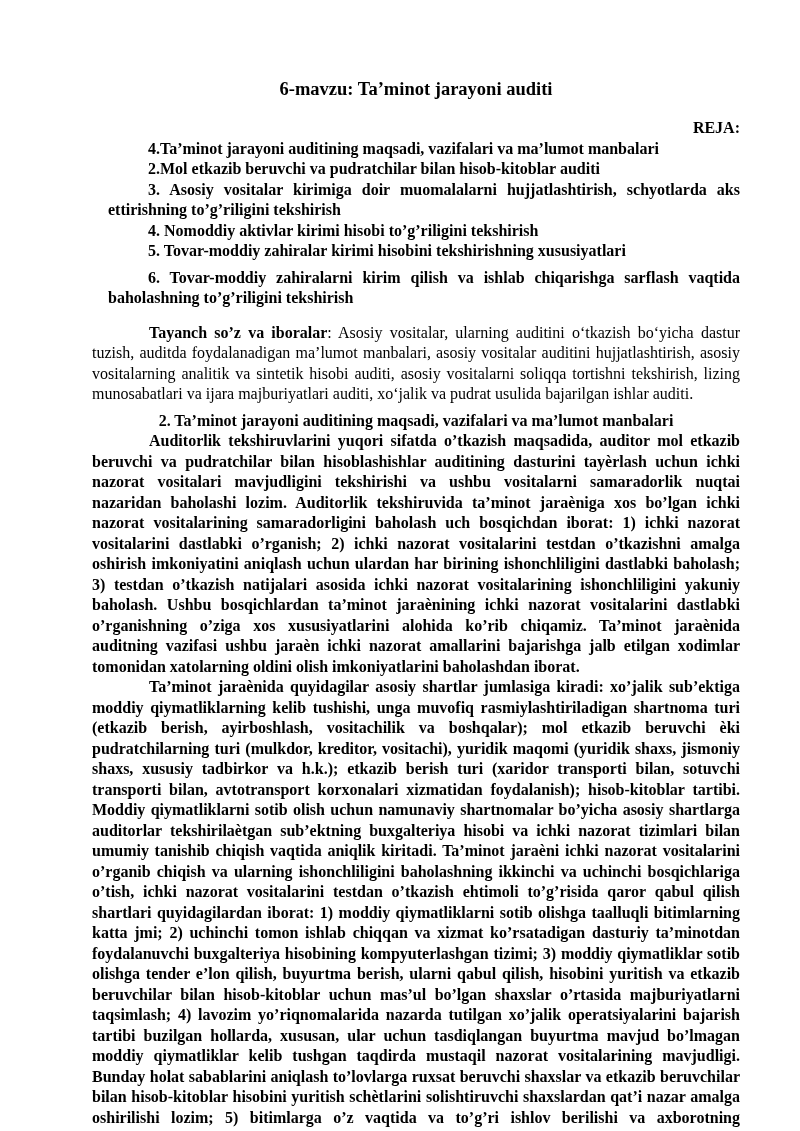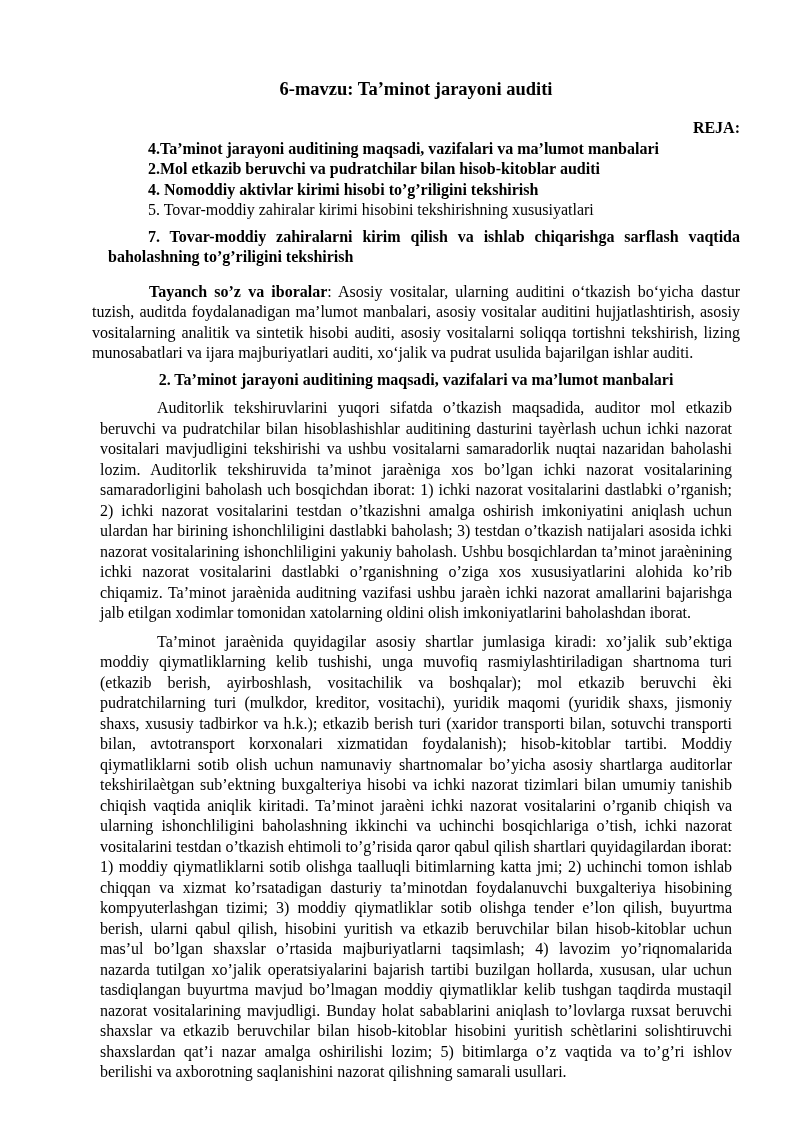--- a/index.html
+++ b/index.html
@@ -33,63 +33,65 @@
     font-weight: bold;
   }
   .plan-item {
     margin: 0;
     margin-left: 16px;
     text-align: justify;
     text-indent: 40px;
     font-weight: bold;
   }
   .plan-item.regular {
-    font-weight: normal;
+    font-weight: bold;
   }
   .plan-item.spaced {
     margin-top: 6px;
   }
   .keywords {
     margin: 14px 0 0 0;
     text-align: justify;
     text-indent: 57px;
   }
   .keywords b {
     font-weight: bold;
   }
   .section-heading {
     margin: 6px 0 0 0;
     text-align: center;
     font-weight: bold;
   }
   .body-par {
-    margin: 8px;
+    margin: 0;
     text-align: justify;
     text-indent: 57px;
+    font-weight: bold;
   }
 </style>
 </head>
 <body>
 
 <div class="page">
 
   <h1 class="title">6-mavzu: Ta’minot jarayoni auditi</h1>
 
   <p class="plan-heading">REJA:</p>
 
   <p class="plan-item">4.Ta’minot jarayoni auditining maqsadi, vazifalari va ma’lumot manbalari</p>
 
   <p class="plan-item">2.Mol etkazib beruvchi va pudratchilar bilan hisob-kitoblar auditi</p>
 
+  <p class="plan-item">3. Asosiy vositalar kirimiga doir muomalalarni hujjatlashtirish, schyotlarda aks ettirishning to’g’riligini tekshirish</p>
 
   <p class="plan-item">4. Nomoddiy aktivlar kirimi hisobi to’g’riligini tekshirish</p>
 
   <p class="plan-item regular">5. Tovar-moddiy zahiralar kirimi hisobini tekshirishning xususiyatlari</p>
 
-  <p class="plan-item spaced">7. Tovar-moddiy zahiralarni kirim qilish va ishlab chiqarishga sarflash vaqtida baholashning to’g’riligini tekshirish</p>
+  <p class="plan-item spaced">6. Tovar-moddiy zahiralarni kirim qilish va ishlab chiqarishga sarflash vaqtida baholashning to’g’riligini tekshirish</p>
 
   <p class="keywords"><b>Tayanch so’z va iboralar</b><span>: Asosiy vositalar, ularning auditini oʻtkazish boʻyicha dastur tuzish, auditda foydalanadigan ma’lumot manbalari, asosiy vositalar auditini hujjatlashtirish, asosiy vositalarning analitik va sintetik hisobi auditi, asosiy vositalarni soliqqa tortishni tekshirish, lizing munosabatlari va ijara majburiyatlari auditi, xoʻjalik va pudrat usulida bajarilgan ishlar auditi.</span></p>
 
   <p class="section-heading">2.  Ta’minot jarayoni auditining maqsadi, vazifalari va ma’lumot manbalari</p>
 
   <p class="body-par">Auditorlik tekshiruvlarini yuqori sifatda o’tkazish maqsadida, auditor mol etkazib beruvchi va pudratchilar bilan hisoblashishlar auditining dasturini tayèrlash uchun ichki nazorat vositalari mavjudligini tekshirishi va ushbu vositalarni samaradorlik nuqtai nazaridan baholashi lozim. Auditorlik tekshiruvida ta’minot jaraèniga xos bo’lgan ichki nazorat vositalarining samaradorligini baholash uch bosqichdan iborat: 1) ichki nazorat vositalarini dastlabki o’rganish; 2) ichki nazorat vositalarini testdan o’tkazishni amalga oshirish imkoniyatini aniqlash uchun ulardan har birining ishonchliligini dastlabki baholash; 3) testdan o’tkazish natijalari asosida ichki nazorat vositalarining ishonchliligini yakuniy baholash. Ushbu bosqichlardan ta’minot jaraènining ichki nazorat vositalarini dastlabki o’rganishning o’ziga xos xususiyatlarini alohida ko’rib chiqamiz. Ta’minot jaraènida auditning vazifasi ushbu jaraèn ichki nazorat amallarini bajarishga jalb etilgan xodimlar tomonidan xatolarning oldini olish imkoniyatlarini baholashdan iborat.</p>
 
   <p class="body-par">Ta’minot jaraènida quyidagilar asosiy shartlar jumlasiga kiradi: xo’jalik sub’ektiga moddiy qiymatliklarning kelib tushishi, unga muvofiq rasmiylashtiriladigan shartnoma turi (etkazib berish, ayirboshlash, vositachilik va boshqalar); mol etkazib beruvchi èki pudratchilarning turi (mulkdor, kreditor, vositachi), yuridik maqomi (yuridik shaxs, jismoniy shaxs, xususiy tadbirkor va h.k.); etkazib berish turi (xaridor transporti bilan, sotuvchi transporti bilan, avtotransport korxonalari xizmatidan foydalanish); hisob-kitoblar tartibi. Moddiy qiymatliklarni sotib olish uchun namunaviy shartnomalar bo’yicha asosiy shartlarga auditorlar tekshirilaètgan sub’ektning buxgalteriya hisobi va ichki nazorat tizimlari bilan umumiy tanishib chiqish vaqtida aniqlik kiritadi. Ta’minot jaraèni ichki nazorat vositalarini o’rganib chiqish va ularning ishonchliligini baholashning ikkinchi va uchinchi bosqichlariga o’tish, ichki nazorat vositalarini testdan o’tkazish ehtimoli to’g’risida qaror qabul qilish shartlari quyidagilardan iborat: 1) moddiy qiymatliklarni sotib olishga taalluqli bitimlarning katta jmi; 2) uchinchi tomon ishlab chiqqan va xizmat ko’rsatadigan dasturiy ta’minotdan foydalanuvchi buxgalteriya hisobining kompyuterlashgan tizimi; 3) moddiy qiymatliklar sotib olishga tender e’lon qilish, buyurtma berish, ularni qabul qilish, hisobini yuritish va etkazib beruvchilar bilan hisob-kitoblar uchun mas’ul bo’lgan shaxslar o’rtasida majburiyatlarni taqsimlash; 4) lavozim yo’riqnomalarida nazarda tutilgan xo’jalik operatsiyalarini bajarish tartibi buzilgan hollarda, xususan, ular uchun tasdiqlangan buyurtma mavjud bo’lmagan moddiy qiymatliklar kelib tushgan taqdirda mustaqil nazorat vositalarining mavjudligi. Bunday holat sabablarini aniqlash to’lovlarga ruxsat beruvchi shaxslar va etkazib beruvchilar bilan hisob-kitoblar hisobini yuritish schètlarini solishtiruvchi shaxslardan qat’i nazar amalga oshirilishi lozim; 5) bitimlarga o’z vaqtida va to’g’ri ishlov berilishi va axborotning saqlanishini nazorat qilishning samarali usullari.</p>
 
 </div>

